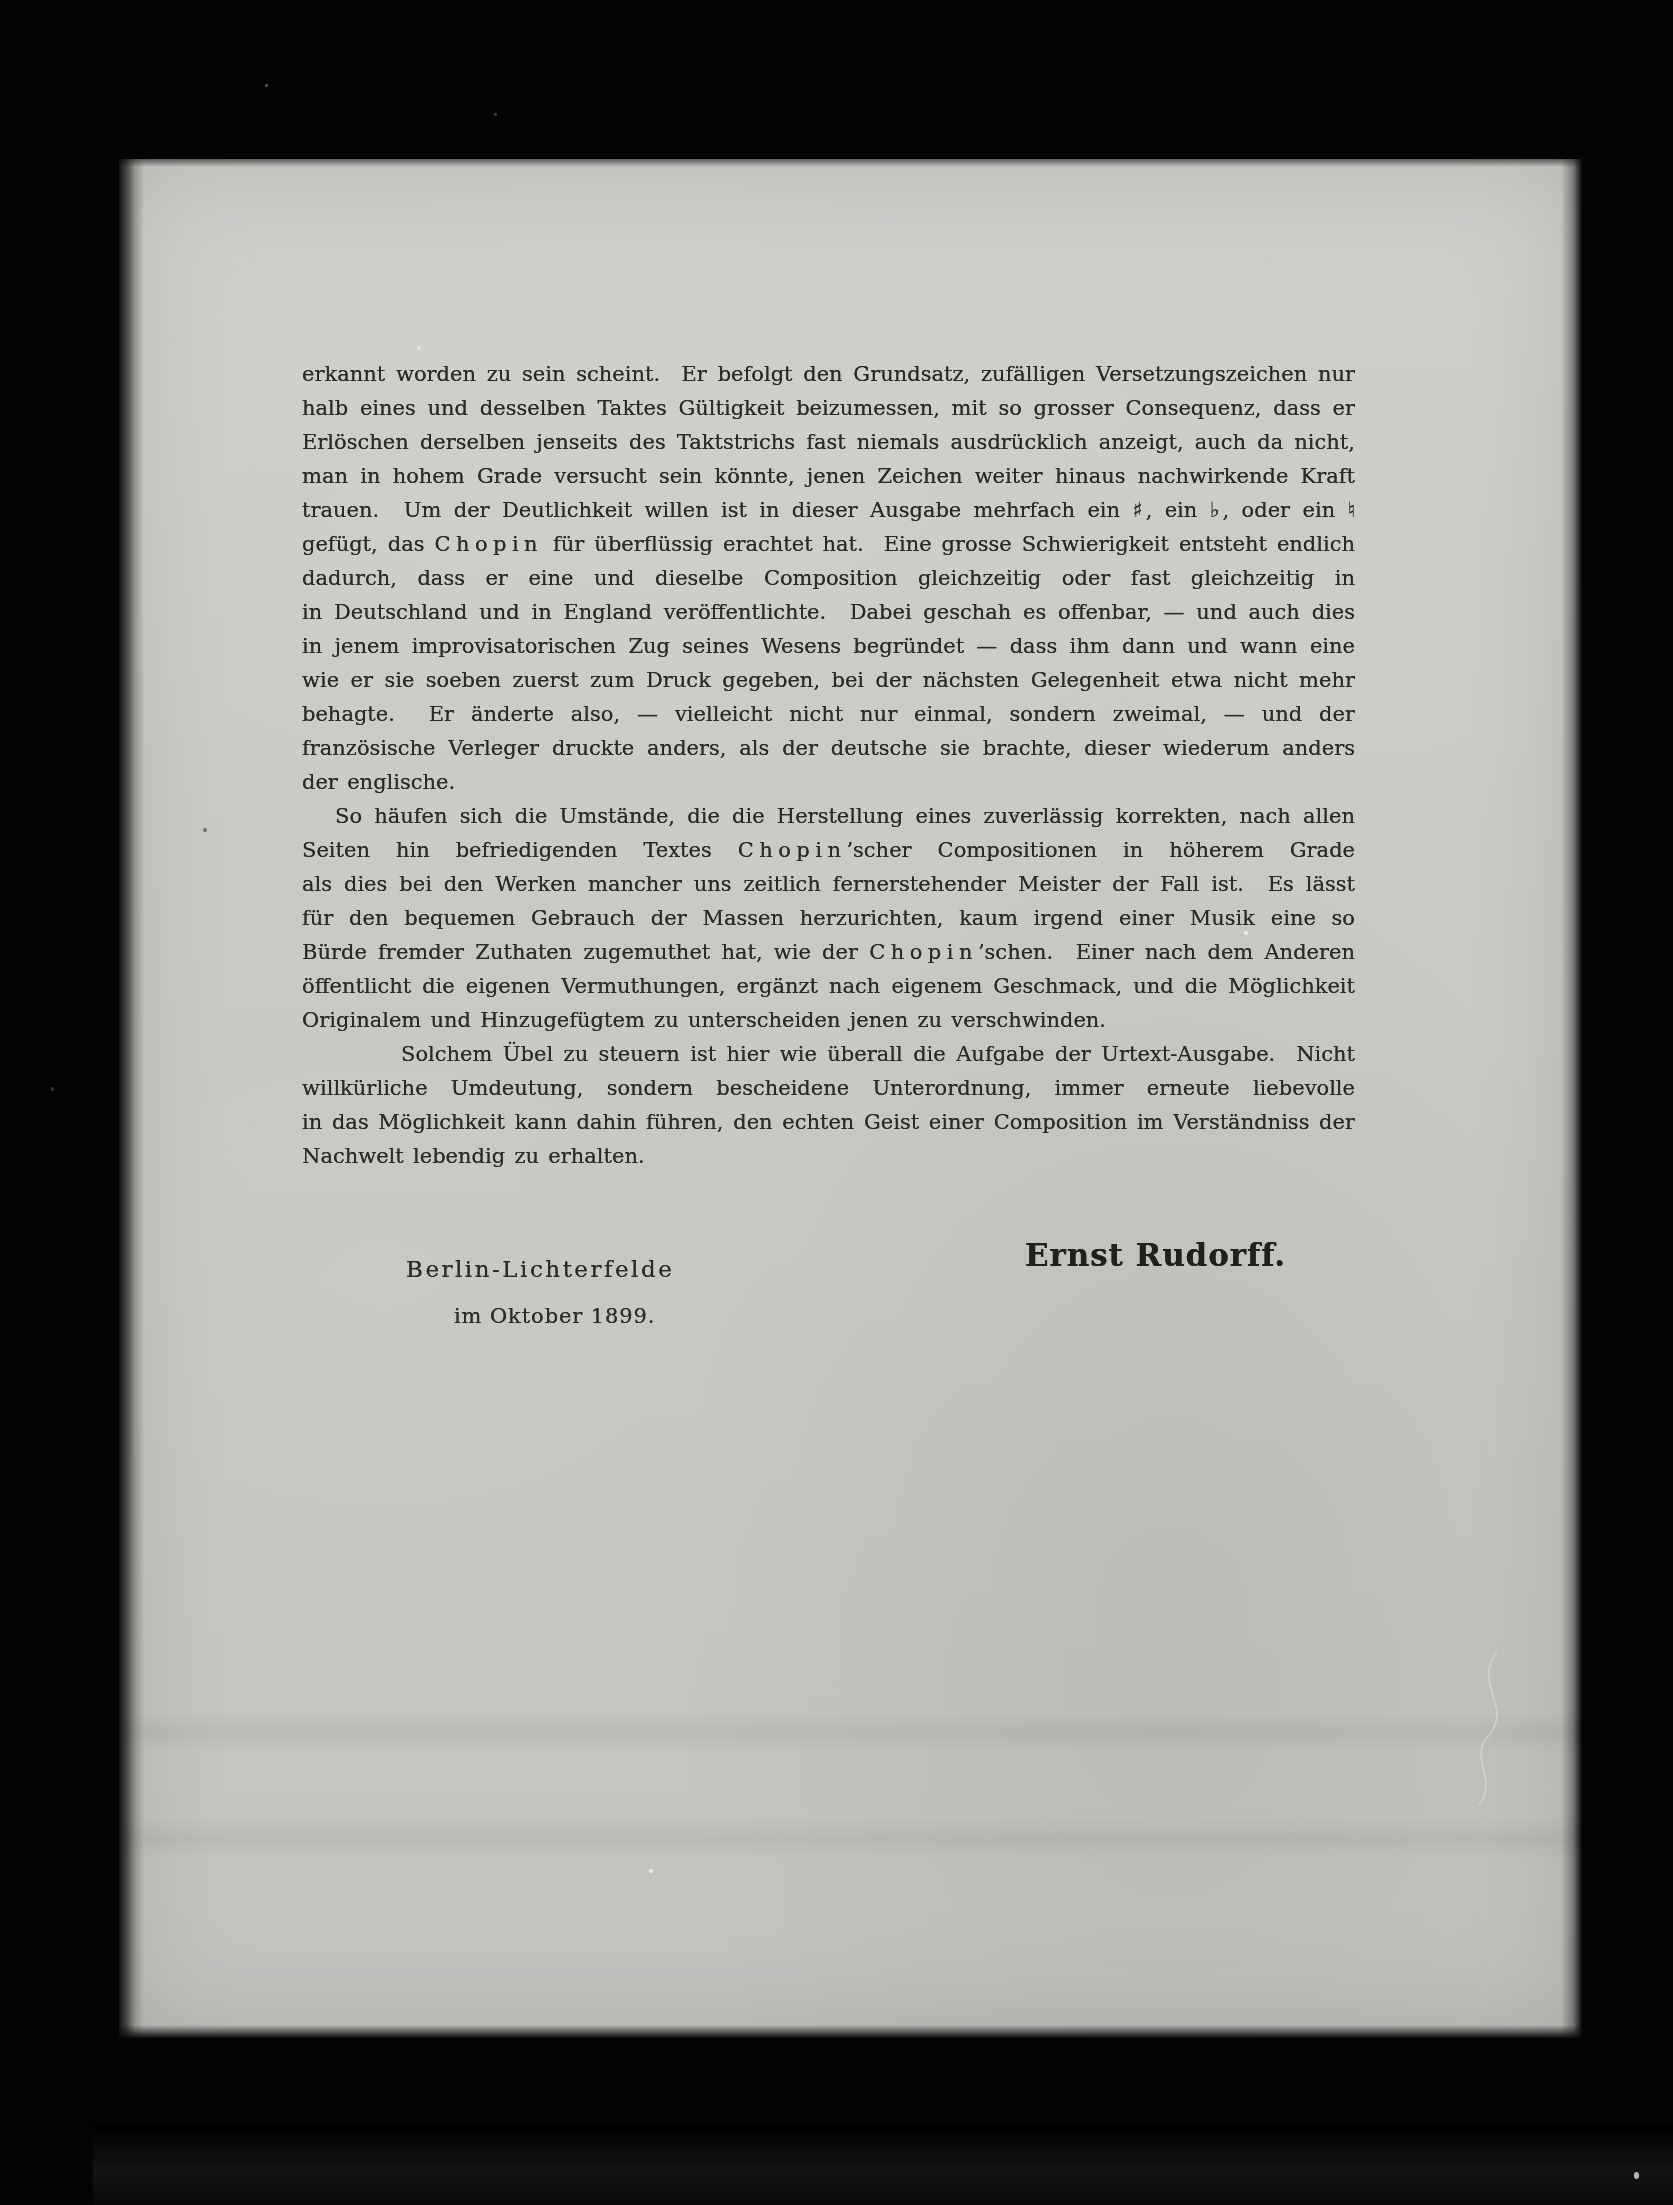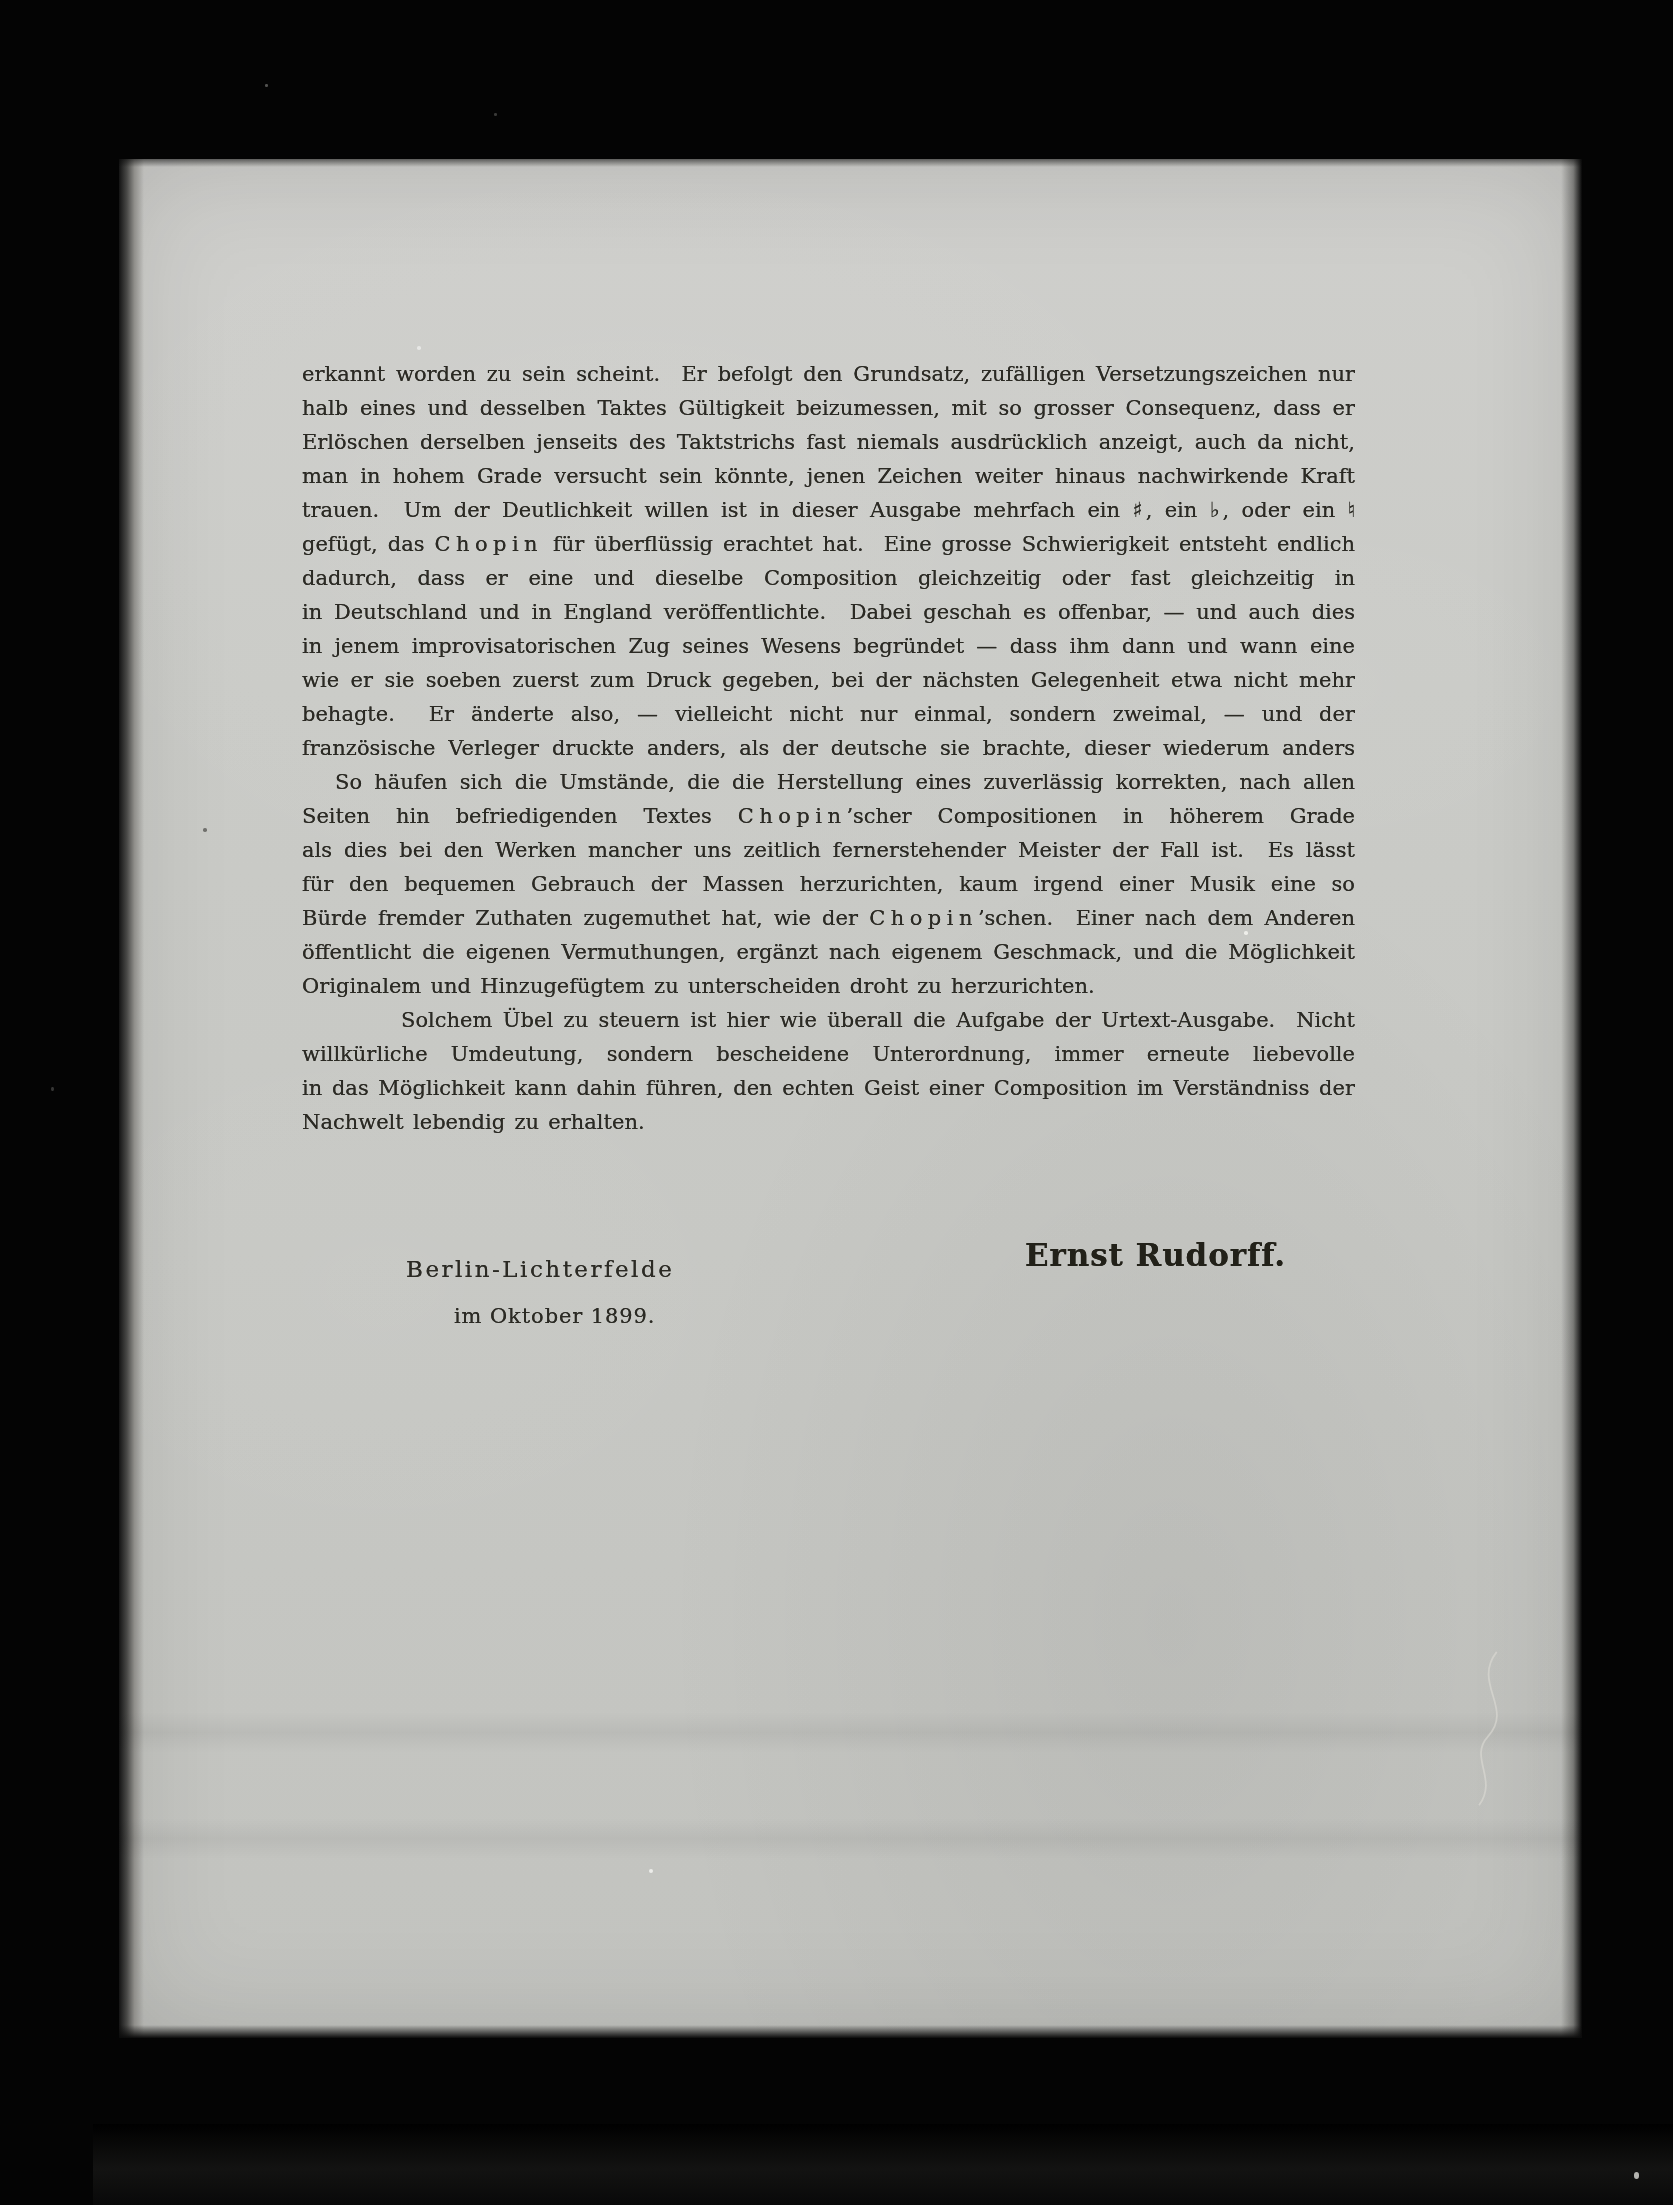--- a/index.html
+++ b/index.html
@@ -70,29 +70,30 @@
           <div class="line">Erlöschen derselben jenseits des Taktstrichs fast niemals ausdrücklich anzeigt, auch da nicht, wo</div>
           <div class="line">man in hohem Grade versucht sein könnte, jenen Zeichen weiter hinaus nachwirkende Kraft zuzu-</div>
           <div class="line">trauen.  Um der Deutlichkeit willen ist in dieser Ausgabe mehrfach ein ♯, ein ♭, oder ein ♮ hinzu-</div>
           <div class="line">gefügt, das <span class="sperr">Chopin</span> für überflüssig erachtet hat.  Eine grosse Schwierigkeit entsteht endlich</div>
           <div class="line">dadurch, dass er eine und dieselbe Composition gleichzeitig oder fast gleichzeitig in Frankreich,</div>
           <div class="line">in Deutschland und in England veröffentlichte.  Dabei geschah es offenbar, — und auch dies ist</div>
           <div class="line">in jenem improvisatorischen Zug seines Wesens begründet — dass ihm dann und wann eine Stelle,</div>
           <div class="line">wie er sie soeben zuerst zum Druck gegeben, bei der nächsten Gelegenheit etwa nicht mehr ganz</div>
           <div class="line">behagte.  Er änderte also, — vielleicht nicht nur einmal, sondern zweimal, — und der</div>
           <div class="line">französische Verleger druckte anders, als der deutsche sie brachte, dieser wiederum anders als</div>
+          <div class="line para-end">der englische.</div>
         </div>
       <div class="para" id="para2">
           <div class="line">So häufen sich die Umstände, die die Herstellung eines zuverlässig korrekten, nach allen</div>
           <div class="line">Seiten hin befriedigenden Textes <span class="sperr">Chopin</span>’scher Compositionen in höherem Grade erschweren,</div>
           <div class="line">als dies bei den Werken mancher uns zeitlich fernerstehender Meister der Fall ist.  Es lässt</div>
           <div class="line">für den bequemen Gebrauch der Massen herzurichten, kaum irgend einer Musik eine so schwere</div>
           <div class="line">Bürde fremder Zuthaten zugemuthet hat, wie der <span class="sperr">Chopin</span>’schen.  Einer nach dem Anderen ver-</div>
           <div class="line">öffentlicht die eigenen Vermuthungen, ergänzt nach eigenem Geschmack, und die Möglichkeit zwischen</div>
-          <div class="line para-end">Originalem und Hinzugefügtem zu unterscheiden droht zu herzurichten.</div>
+          <div class="line para-end">Originalem und Hinzugefügtem zu unterscheiden jenen zu verschwinden.</div>
         </div>
       <div class="para" id="para3">
           <div class="line">Solchem Übel zu steuern ist hier wie überall die Aufgabe der Urtext-Ausgabe.  Nicht</div>
           <div class="line">willkürliche Umdeutung, sondern bescheidene Unterordnung, immer erneute liebevolle Versenkung</div>
           <div class="line">in das Möglichkeit kann dahin führen, den echten Geist einer Composition im Verständniss der</div>
           <div class="line para-end">Nachwelt lebendig zu erhalten.</div>
         </div>
     </div>
 
     <div class="sig-place">Berlin-Lichterfelde</div>

